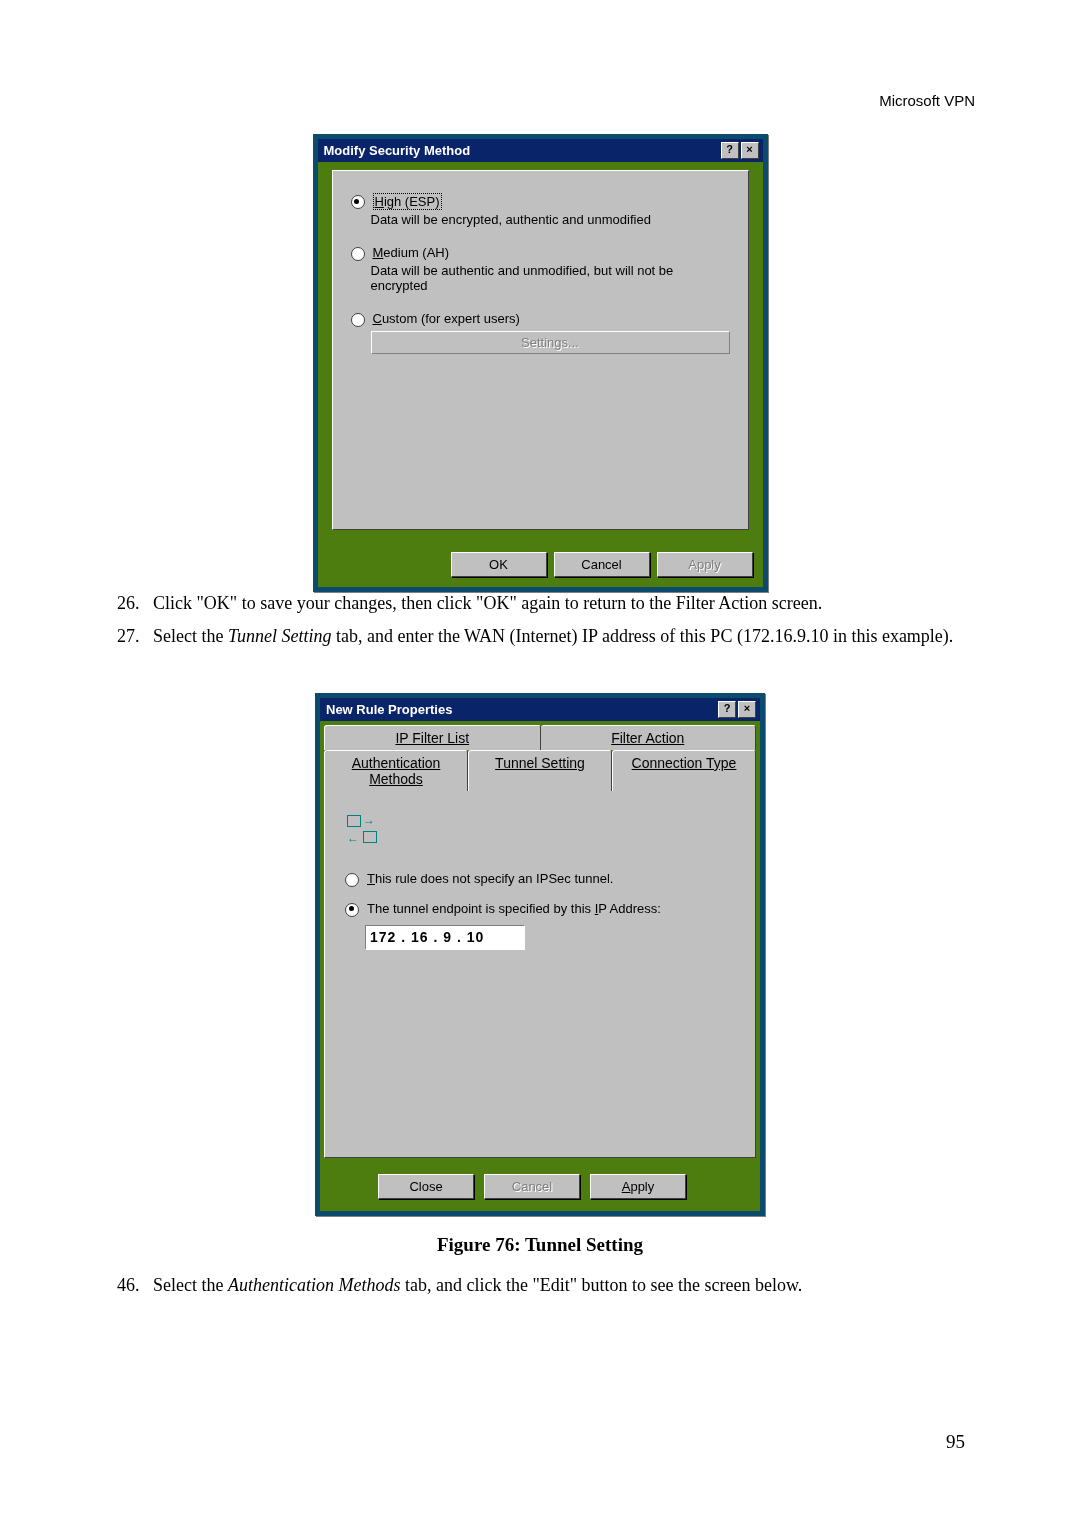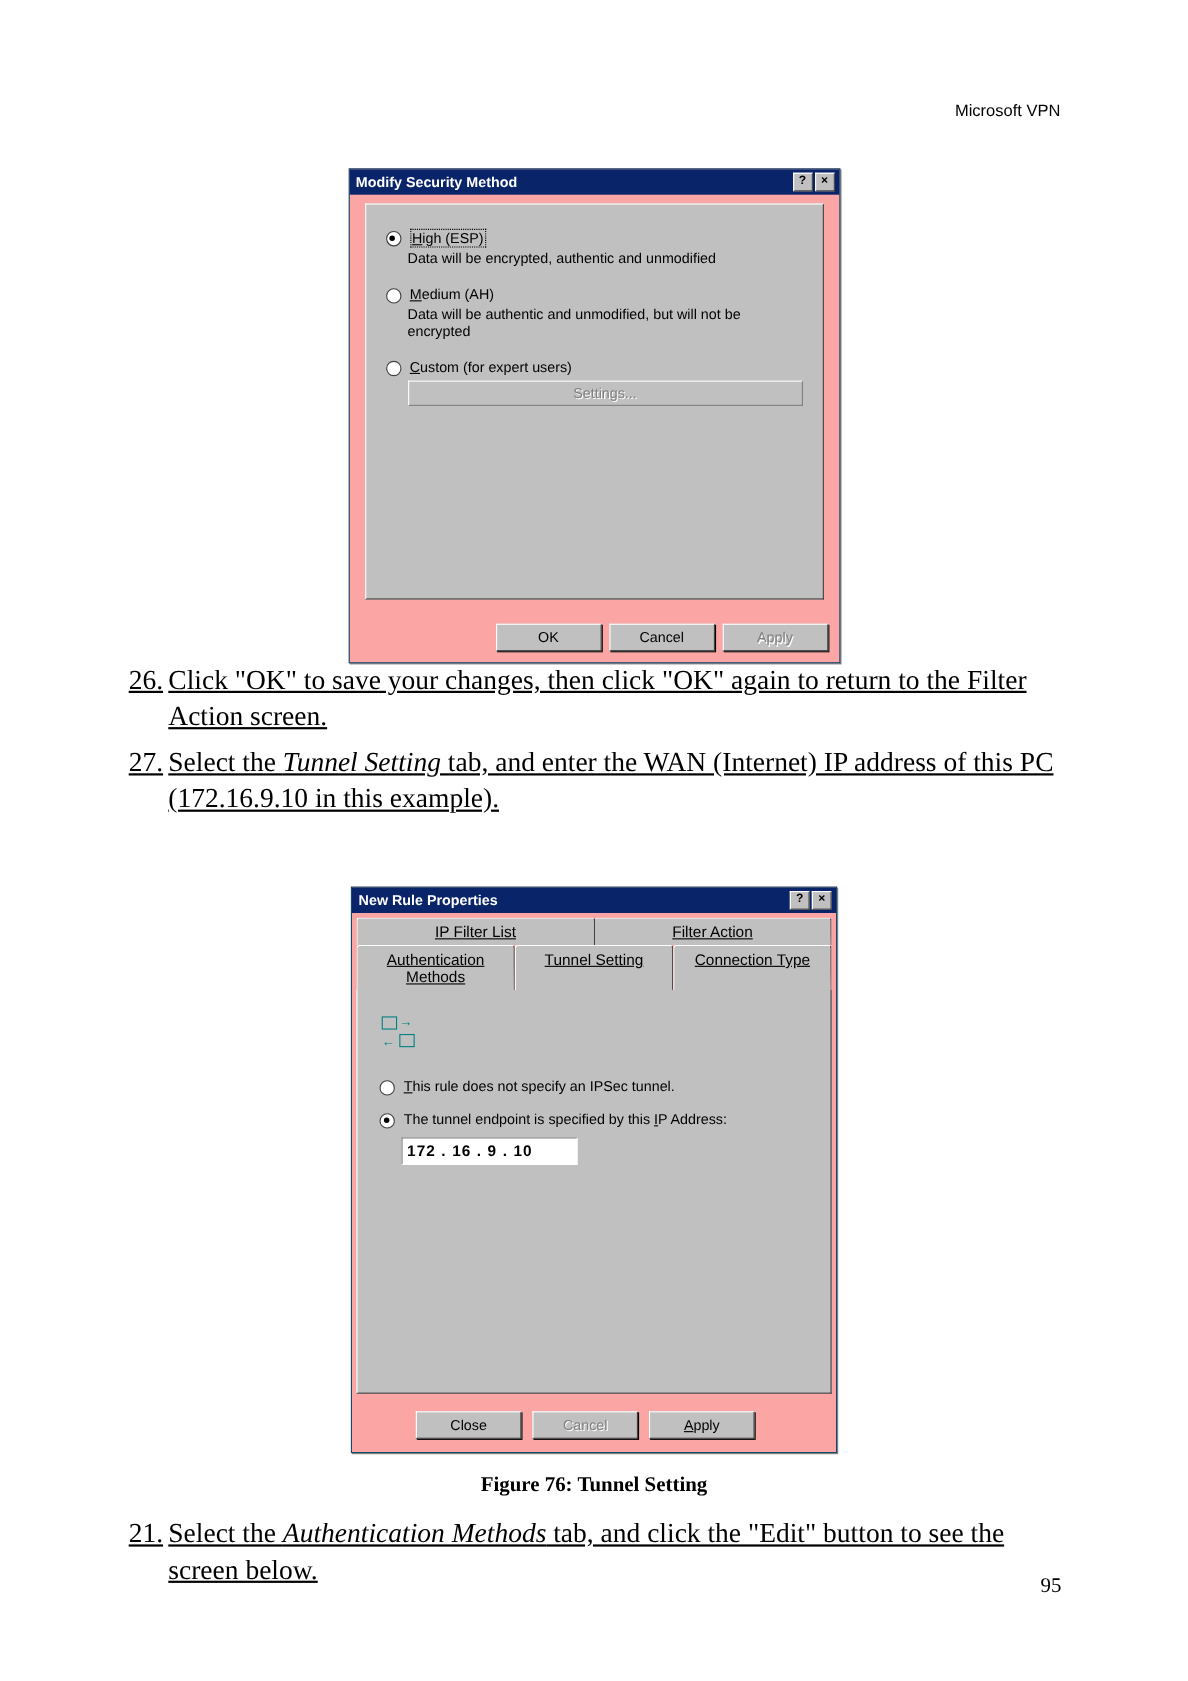--- a/index.html
+++ b/index.html
@@ -10,34 +10,34 @@
     width: 1080px;
     height: 1528px;
     position: relative;
   }
   .page {
     padding: 90px 115px 0 115px;
   }
   .header-right {
     position: absolute;
     top: 92px;
-    right: 116px;
+    right: 105px;
     font-family: Arial, sans-serif;
     font-size: 15px;
   }
   .page-number {
     position: absolute;
     bottom: 75px;
     right: 115px;
     font-size: 19px;
   }
   .dialog {
-    margin: 63px auto 0 auto;
-    border: 1px solid #0c4a6e;
-    background: #fca5a5;
+    margin: 44px auto 0 auto;
+    border: 5px solid #0c4a6e;
+    background: #4d7c0f;
     font-family: "MS Sans Serif", Tahoma, Arial, sans-serif;
     font-size: 13px;
     box-shadow: 1px 1px 0 #808080;
   }
   .dialog1 { width: 445px; }
   .dialog2 { width: 440px; }
   .titlebar {
     background: linear-gradient(to right, #0a246a, #0a246a);
     color: #fff;
     font-weight: bold;
@@ -199,23 +199,22 @@
   .figure-caption {
     text-align: center;
     font-weight: bold;
     font-size: 19px;
     margin: 18px 0 18px 0;
   }
   .body-list {
     list-style: none;
     padding: 0;
     margin: 0 0 0 2px;
-    font-size: 25px;
+    font-size: 18px;
     line-height: 1.3;
-    text-decoration: underline;
   }
   .body-list li {
     display: flex;
     margin-bottom: 10px;
   }
   .body-list .num {
     width: 36px;
     flex-shrink: 0;
   }
   em { font-style: italic; }
@@ -391,19 +390,19 @@
       <div class="win-btn">Close</div>
       <div class="win-btn disabled">Cancel</div>
       <div class="win-btn"><span class="underline-first">A</span><span>pply</span></div>
     </div>
   </div>
 
   <div class="figure-caption">Figure 76: Tunnel Setting</div>
 
   <ol class="body-list">
     <li>
-      <span class="num">21.</span>
+      <span class="num">46.</span>
       <span><span>Select the </span><em>Authentication Methods</em><span> tab, and click the "Edit" button to see the screen below.</span></span>
     </li>
   </ol>
 
   <div class="page-number">95</div>
 </div>
 
 </body></html>

